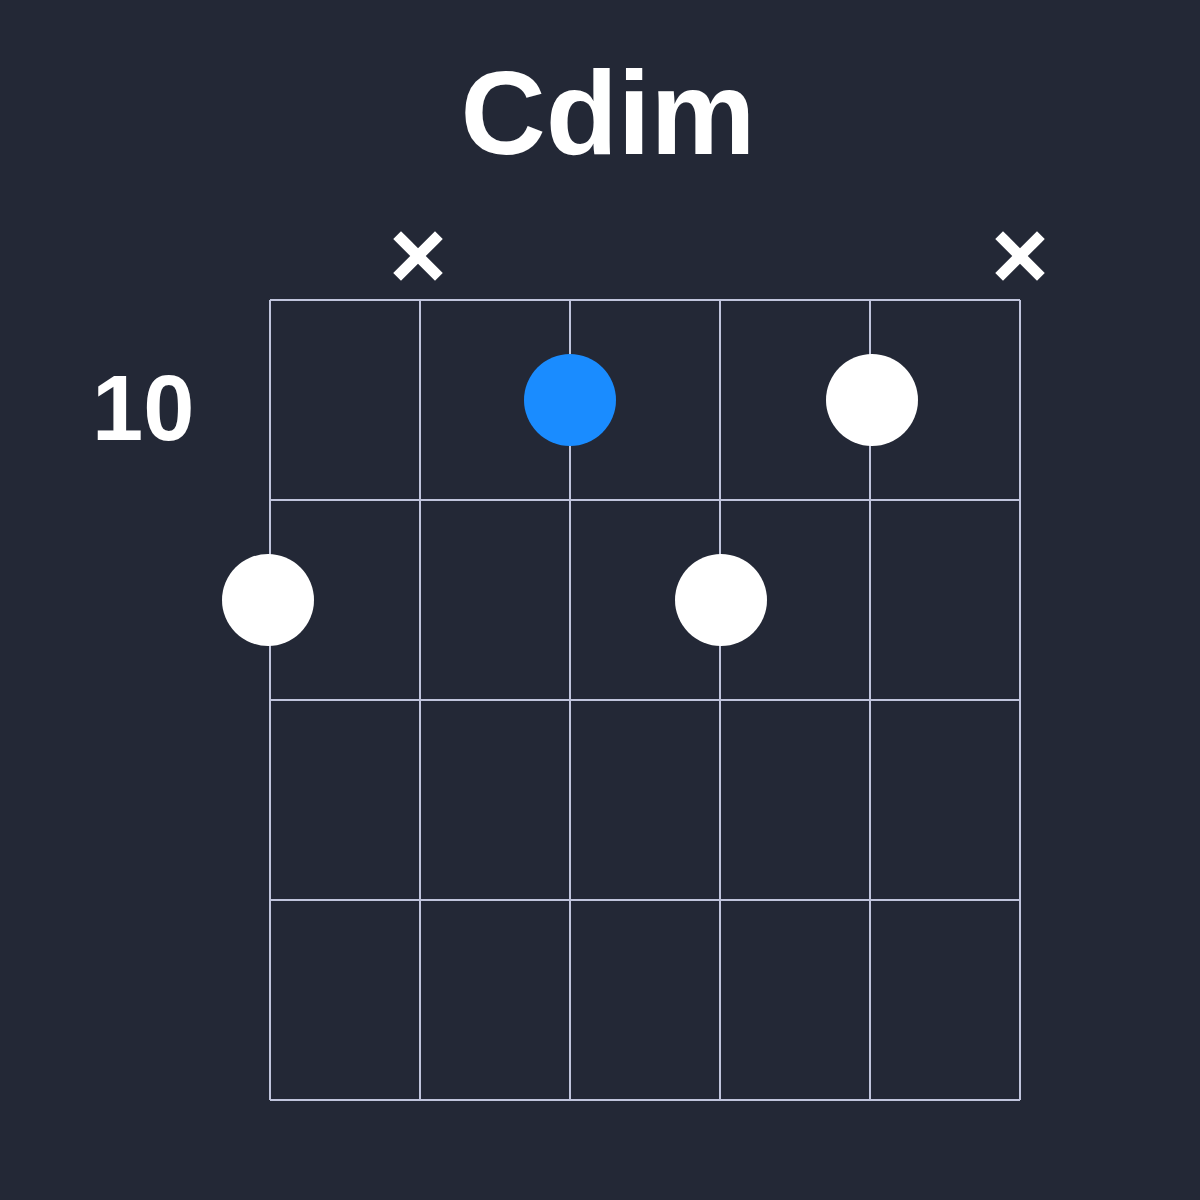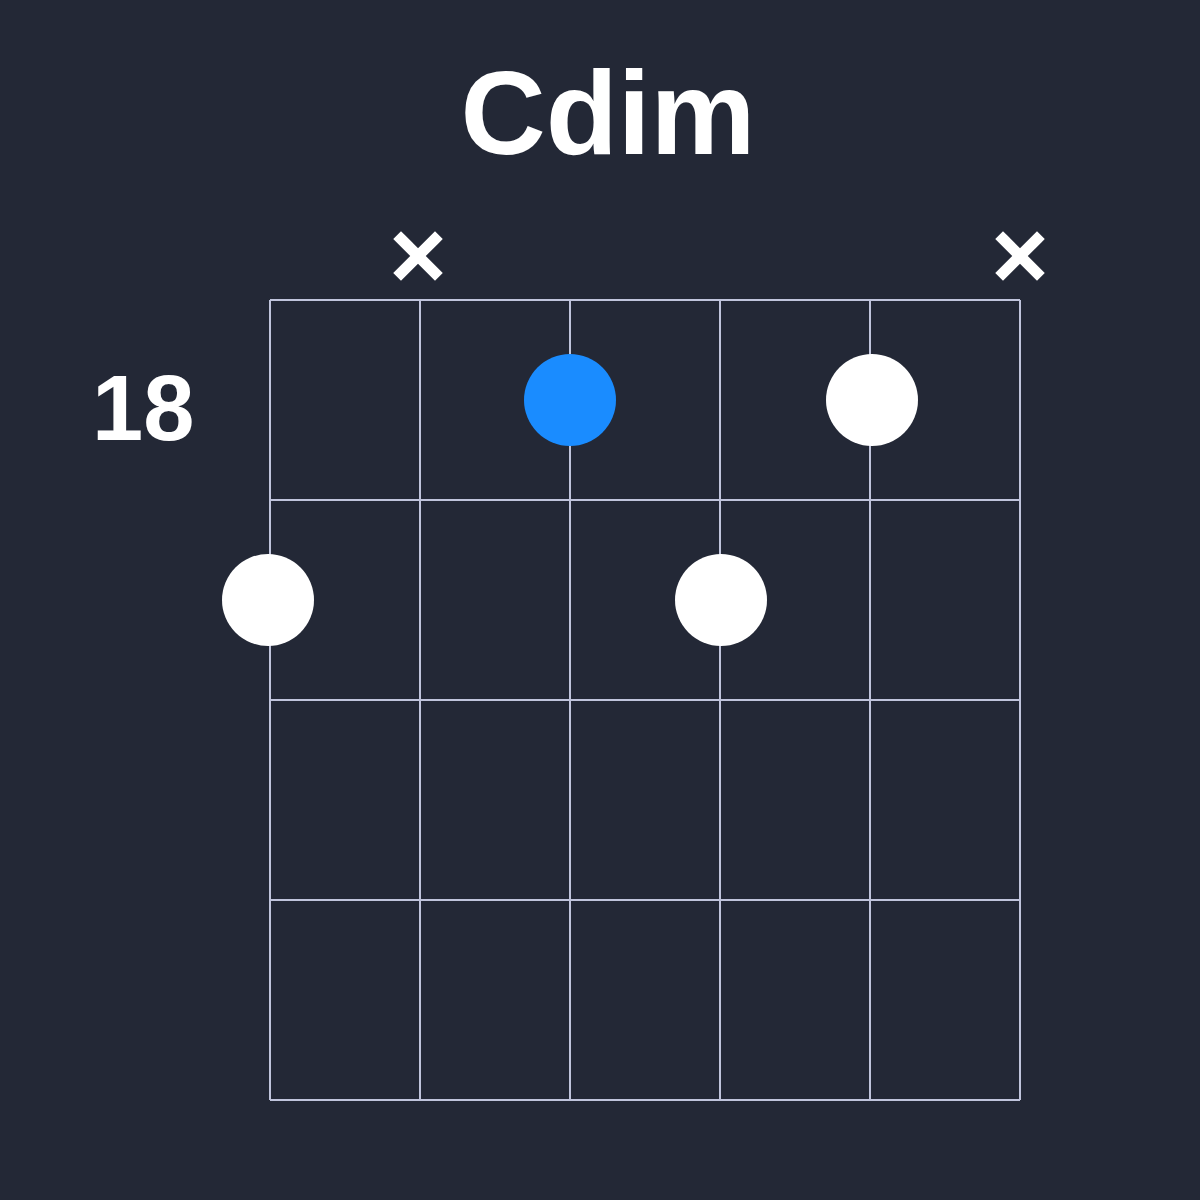--- a/index.html
+++ b/index.html
@@ -5,21 +5,21 @@
   html, body { margin:0; padding:0; }
   body { width:1200px; height:1200px; background:#232836; position:relative; overflow:hidden; font-family:"Liberation Sans", sans-serif; }
   .title { position:absolute; left:0; top:48px; width:1200px; text-align:center; color:#ffffff; font-weight:bold; font-size:118px; line-height:130px;padding-left:8px; }
   .fret-num { position:absolute; left:92px; top:358px; color:#ffffff; font-weight:bold; font-size:92px; line-height:100px; }
   svg { position:absolute; left:0; top:0; }
 </style>
 </head>
 <body>
 
 <div class="title">Cdim</div>
-<div class="fret-num">18</div>
+<div class="fret-num">10</div>
 
 <svg width="1200" height="1200">
   <g stroke="#c0c4dc" stroke-width="2">
     <line x1="270" y1="300" x2="1020" y2="300"></line>
     <line x1="270" y1="500" x2="1020" y2="500"></line>
     <line x1="270" y1="700" x2="1020" y2="700"></line>
     <line x1="270" y1="900" x2="1020" y2="900"></line>
     <line x1="270" y1="1100" x2="1020" y2="1100"></line>
     <line x1="270" y1="300" x2="270" y2="1100"></line>
     <line x1="420" y1="300" x2="420" y2="1100"></line>

